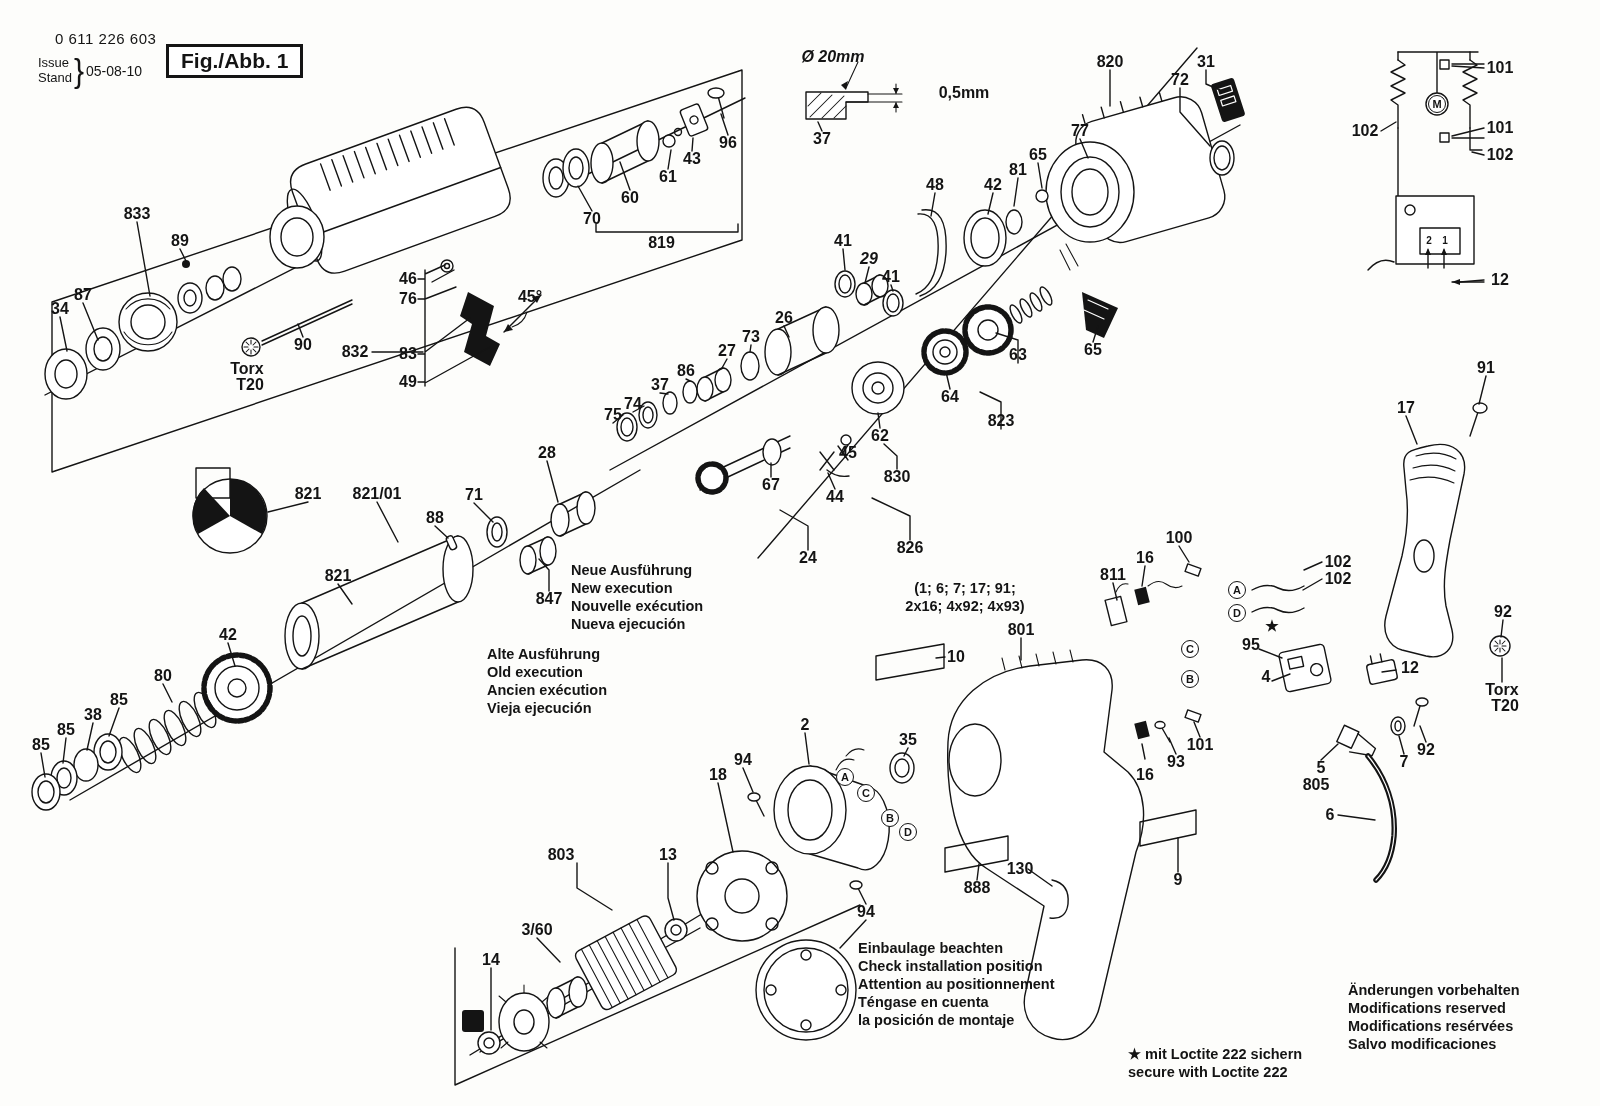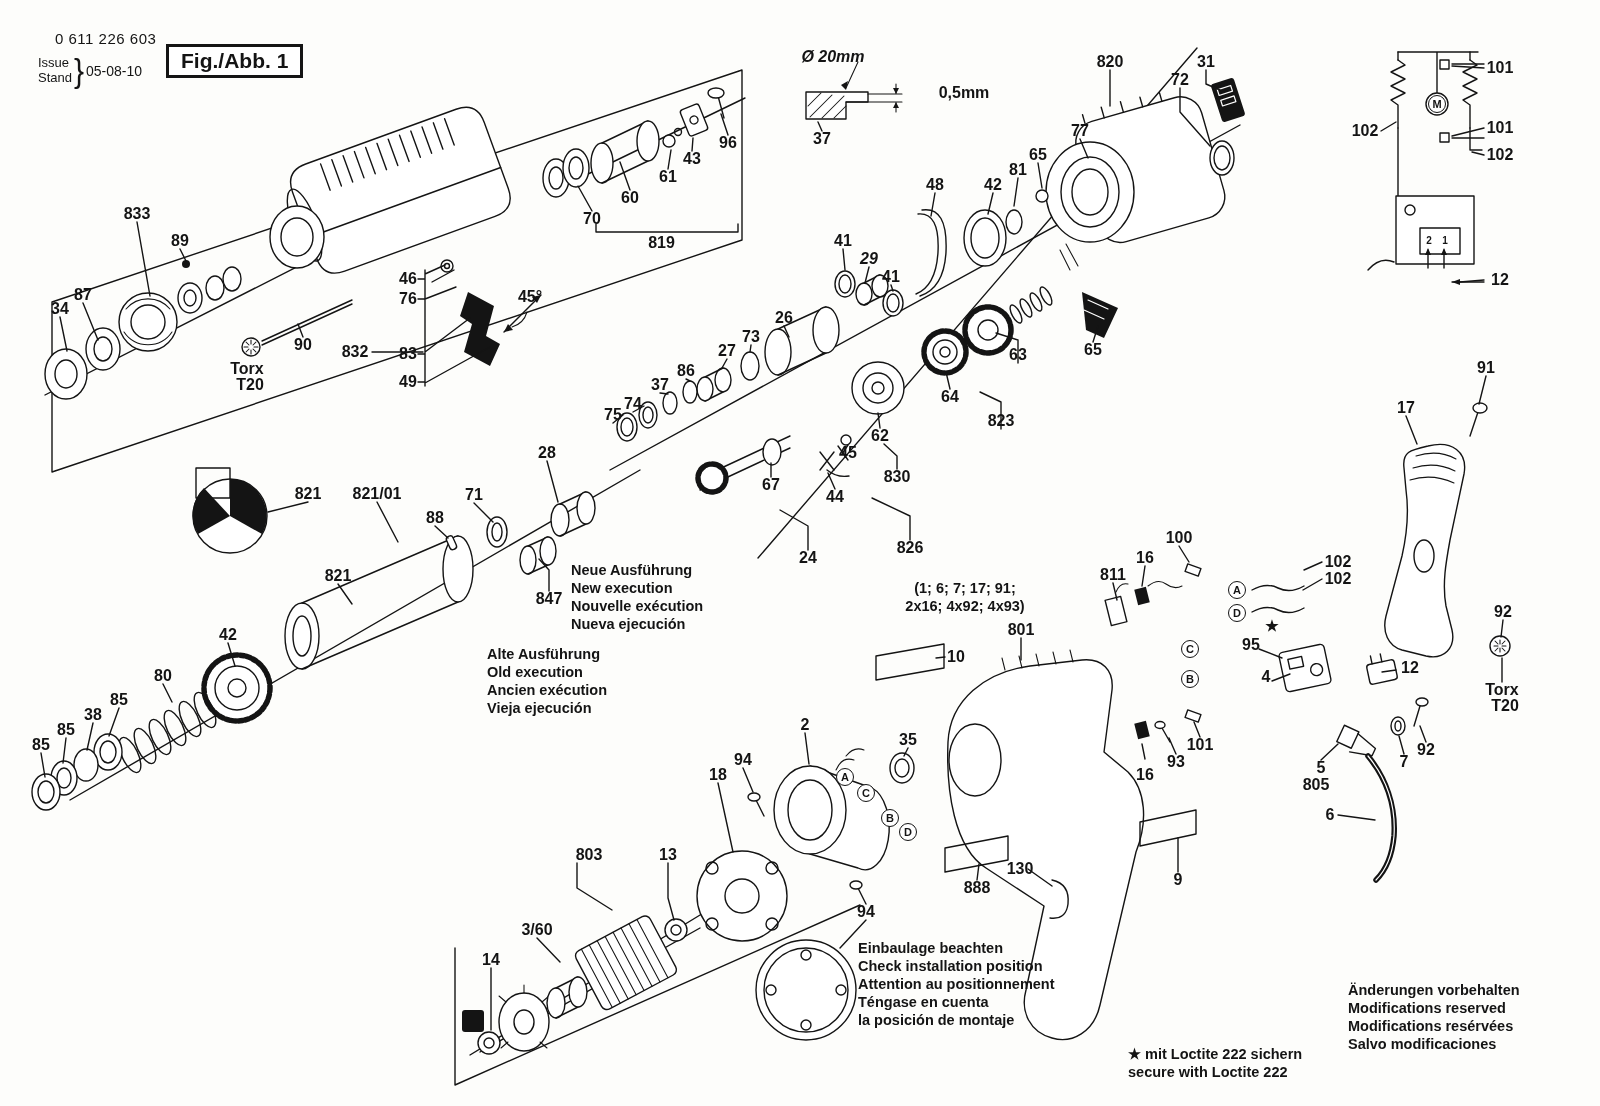--- a/index.html
+++ b/index.html
@@ -445,21 +445,21 @@
       <div class="plabel" style="left: 66px; top: 730px;">85</div>
       <div class="plabel" style="left: 41px; top: 745px;">85</div>
       <div class="plabel" style="left: 805px; top: 725px;">2</div>
       <div class="plabel" style="left: 718px; top: 775px;">18</div>
       <div class="plabel" style="left: 743px; top: 760px;">94</div>
       <div class="plabel" style="left: 908px; top: 740px;">35</div>
       <div class="plabel" style="left: 977px; top: 888px;">888</div>
       <div class="plabel" style="left: 1020px; top: 869px;">130</div>
       <div class="plabel" style="left: 1178px; top: 880px;">9</div>
       <div class="plabel" style="left: 866px; top: 912px;">94</div>
-      <div class="plabel" style="left: 589px; top: 855px;">803</div>
+      <div class="plabel" style="left: 561px; top: 855px;">803</div>
       <div class="plabel" style="left: 668px; top: 855px; text-align: right;">13</div>
       <div class="plabel" style="left: 537px; top: 930px;">3/60</div>
       <div class="plabel" style="left: 491px; top: 960px;">14</div>
       <div class="plabel" style="left: 956px; top: 657px;">10</div>
       <div class="plabel" style="left: 1021px; top: 630px;">801</div>
       <div class="plabel" style="left: 1113px; top: 575px;">811</div>
       <div class="plabel" style="left: 1145px; top: 558px;">16</div>
       <div class="plabel" style="left: 1179px; top: 538px;">100</div>
       <div class="plabel" style="left: 1338px; top: 562px;">102</div>
       <div class="plabel" style="left: 1338px; top: 579px;">102</div>

